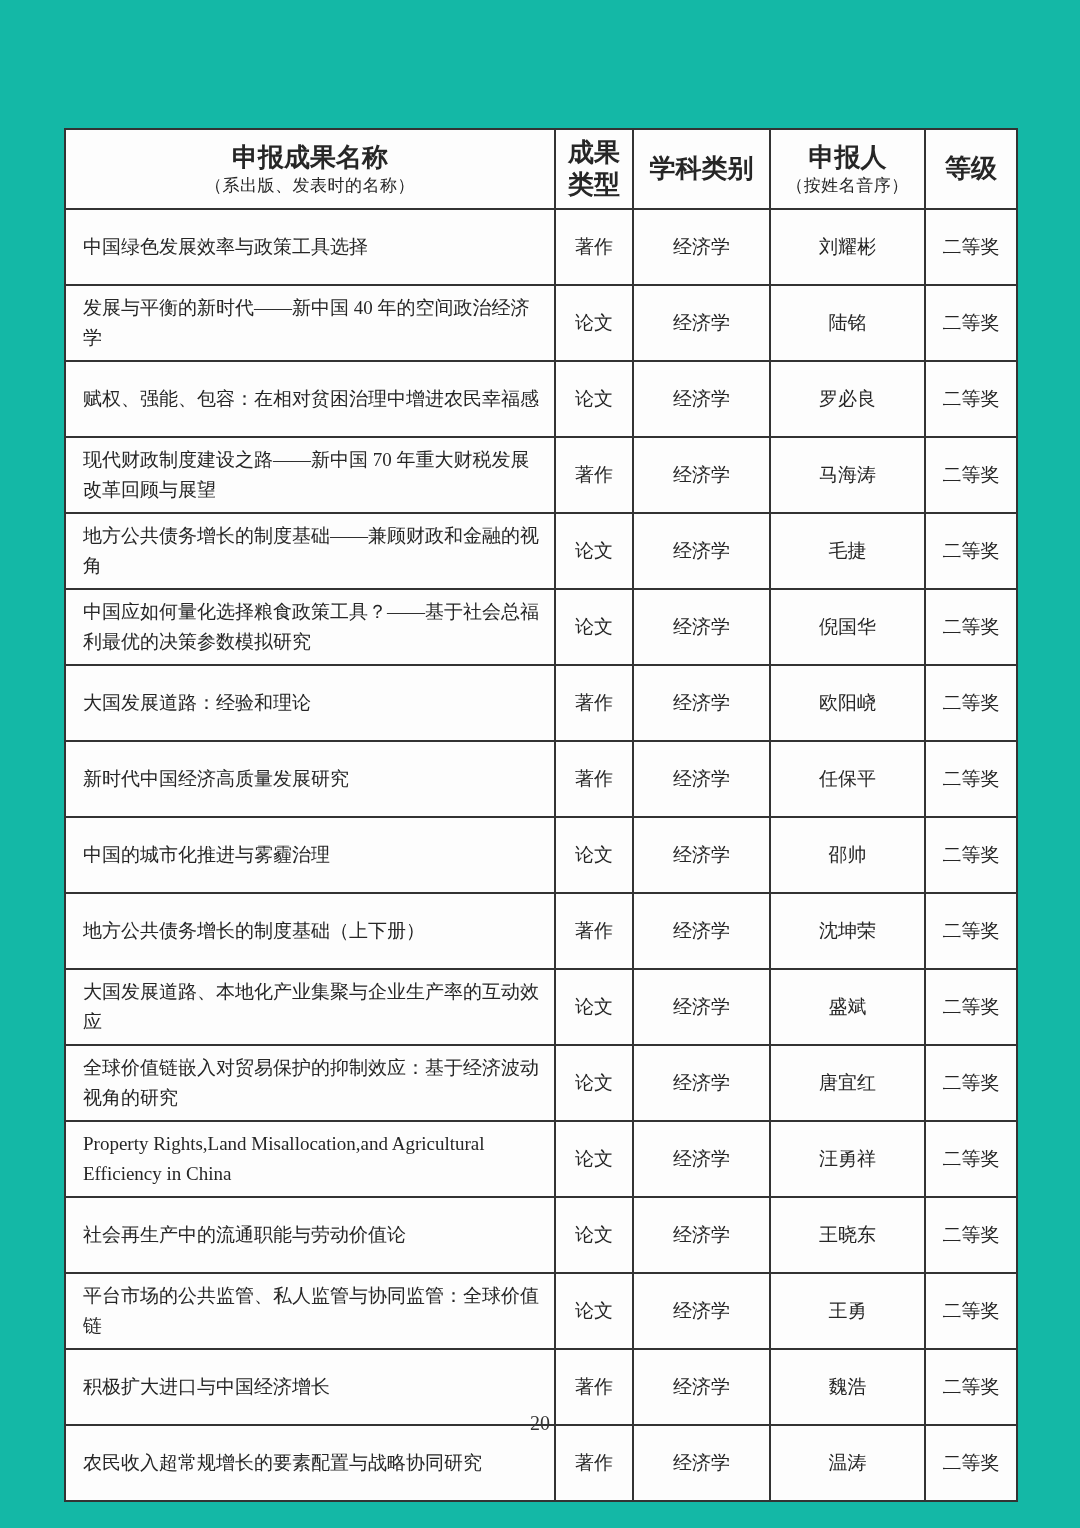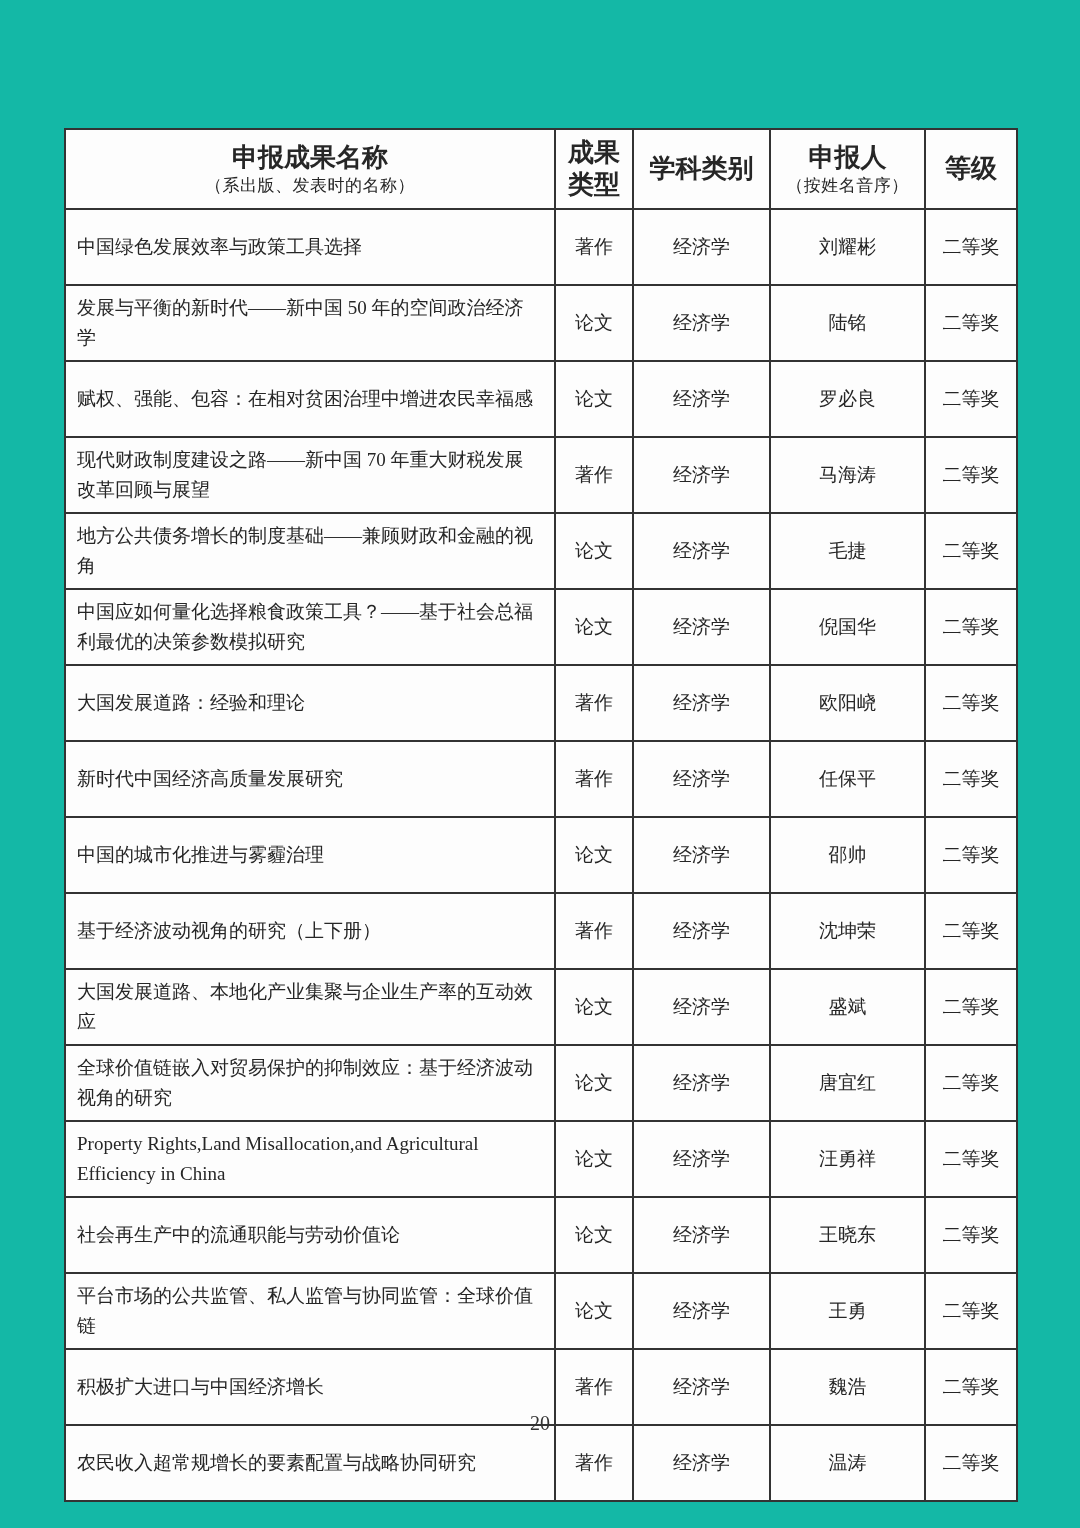--- a/index.html
+++ b/index.html
@@ -25,21 +25,21 @@
     font-size:26px;line-height:1.25;
   }
   th .h-sub{display:block;font-size:17px;font-weight:400;letter-spacing:0.5px;}
   th .h-line{display:block;}
   td{
     height:62px;
     font-size:19px;
     vertical-align:middle;
     padding:6px 8px;
   }
-  td.c-name{text-align:left;line-height:1.6;padding-left:11px;padding-right:14px;}
+  td.c-name{text-align:left;line-height:1.6;padding-left:17px;padding-right:14px;}
   td.c-type,td.c-cat,td.c-app,td.c-grade{text-align:center;}
   .page-number{
     position:absolute;left:0;top:1412px;width:100%;
     text-align:center;font-size:20px;color:#333;
     font-family:"Liberation Serif","DejaVu Serif",serif;
   }
 </style>
 </head>
 <body>
 
@@ -77,21 +77,21 @@
     </thead>
     <tbody>
       <tr>
         <td class="c-name">中国绿色发展效率与政策工具选择</td>
         <td class="c-type">著作</td>
         <td class="c-cat">经济学</td>
         <td class="c-app">刘耀彬</td>
         <td class="c-grade">二等奖</td>
       </tr>
       <tr>
-        <td class="c-name">发展与平衡的新时代——新中国 50 年的空间政治经济学</td>
+        <td class="c-name">发展与平衡的新时代——新中国 40 年的空间政治经济学</td>
         <td class="c-type">论文</td>
         <td class="c-cat">经济学</td>
         <td class="c-app">陆铭</td>
         <td class="c-grade">二等奖</td>
       </tr>
       <tr>
         <td class="c-name">赋权、强能、包容：在相对贫困治理中增进农民幸福感</td>
         <td class="c-type">论文</td>
         <td class="c-cat">经济学</td>
         <td class="c-app">罗必良</td>
@@ -133,21 +133,21 @@
         <td class="c-grade">二等奖</td>
       </tr>
       <tr>
         <td class="c-name">中国的城市化推进与雾霾治理</td>
         <td class="c-type">论文</td>
         <td class="c-cat">经济学</td>
         <td class="c-app">邵帅</td>
         <td class="c-grade">二等奖</td>
       </tr>
       <tr>
-        <td class="c-name">基于经济波动视角的研究（上下册）</td>
+        <td class="c-name">地方公共债务增长的制度基础（上下册）</td>
         <td class="c-type">著作</td>
         <td class="c-cat">经济学</td>
         <td class="c-app">沈坤荣</td>
         <td class="c-grade">二等奖</td>
       </tr>
       <tr>
         <td class="c-name">大国发展道路、本地化产业集聚与企业生产率的互动效应</td>
         <td class="c-type">论文</td>
         <td class="c-cat">经济学</td>
         <td class="c-app">盛斌</td>

